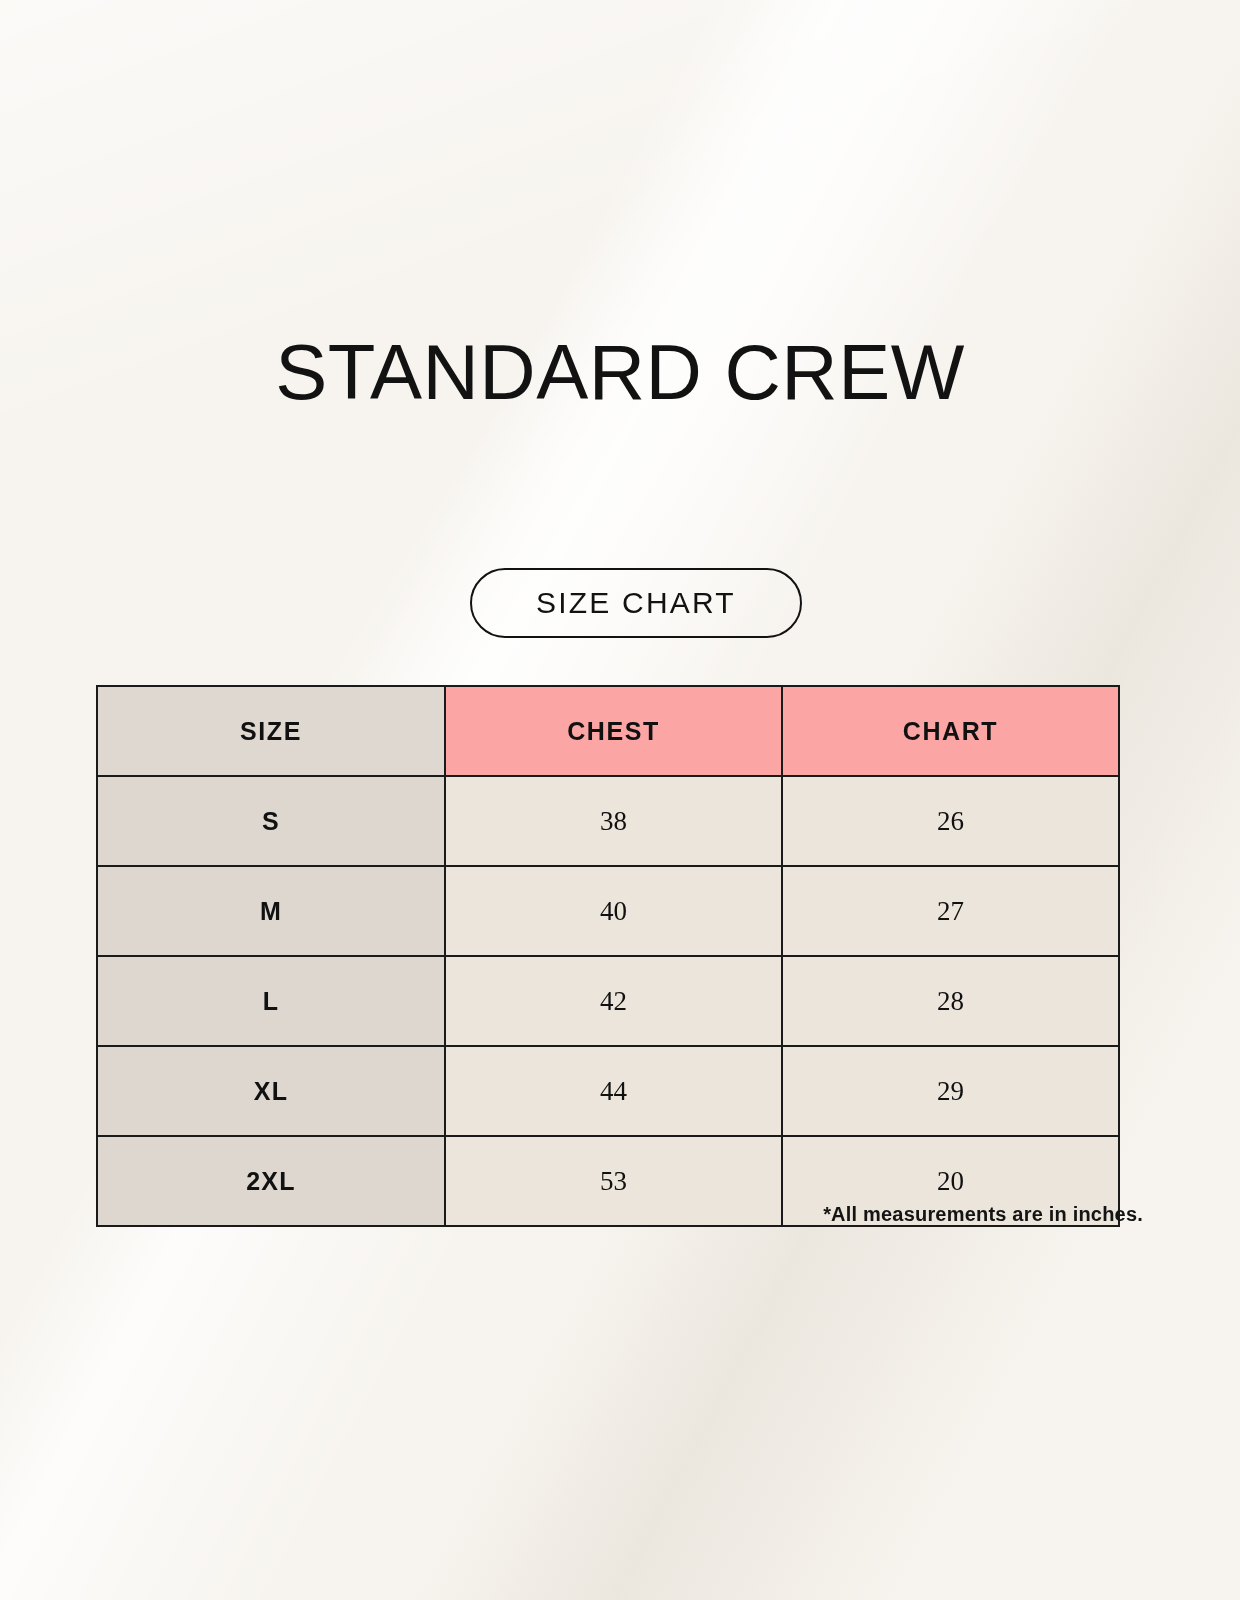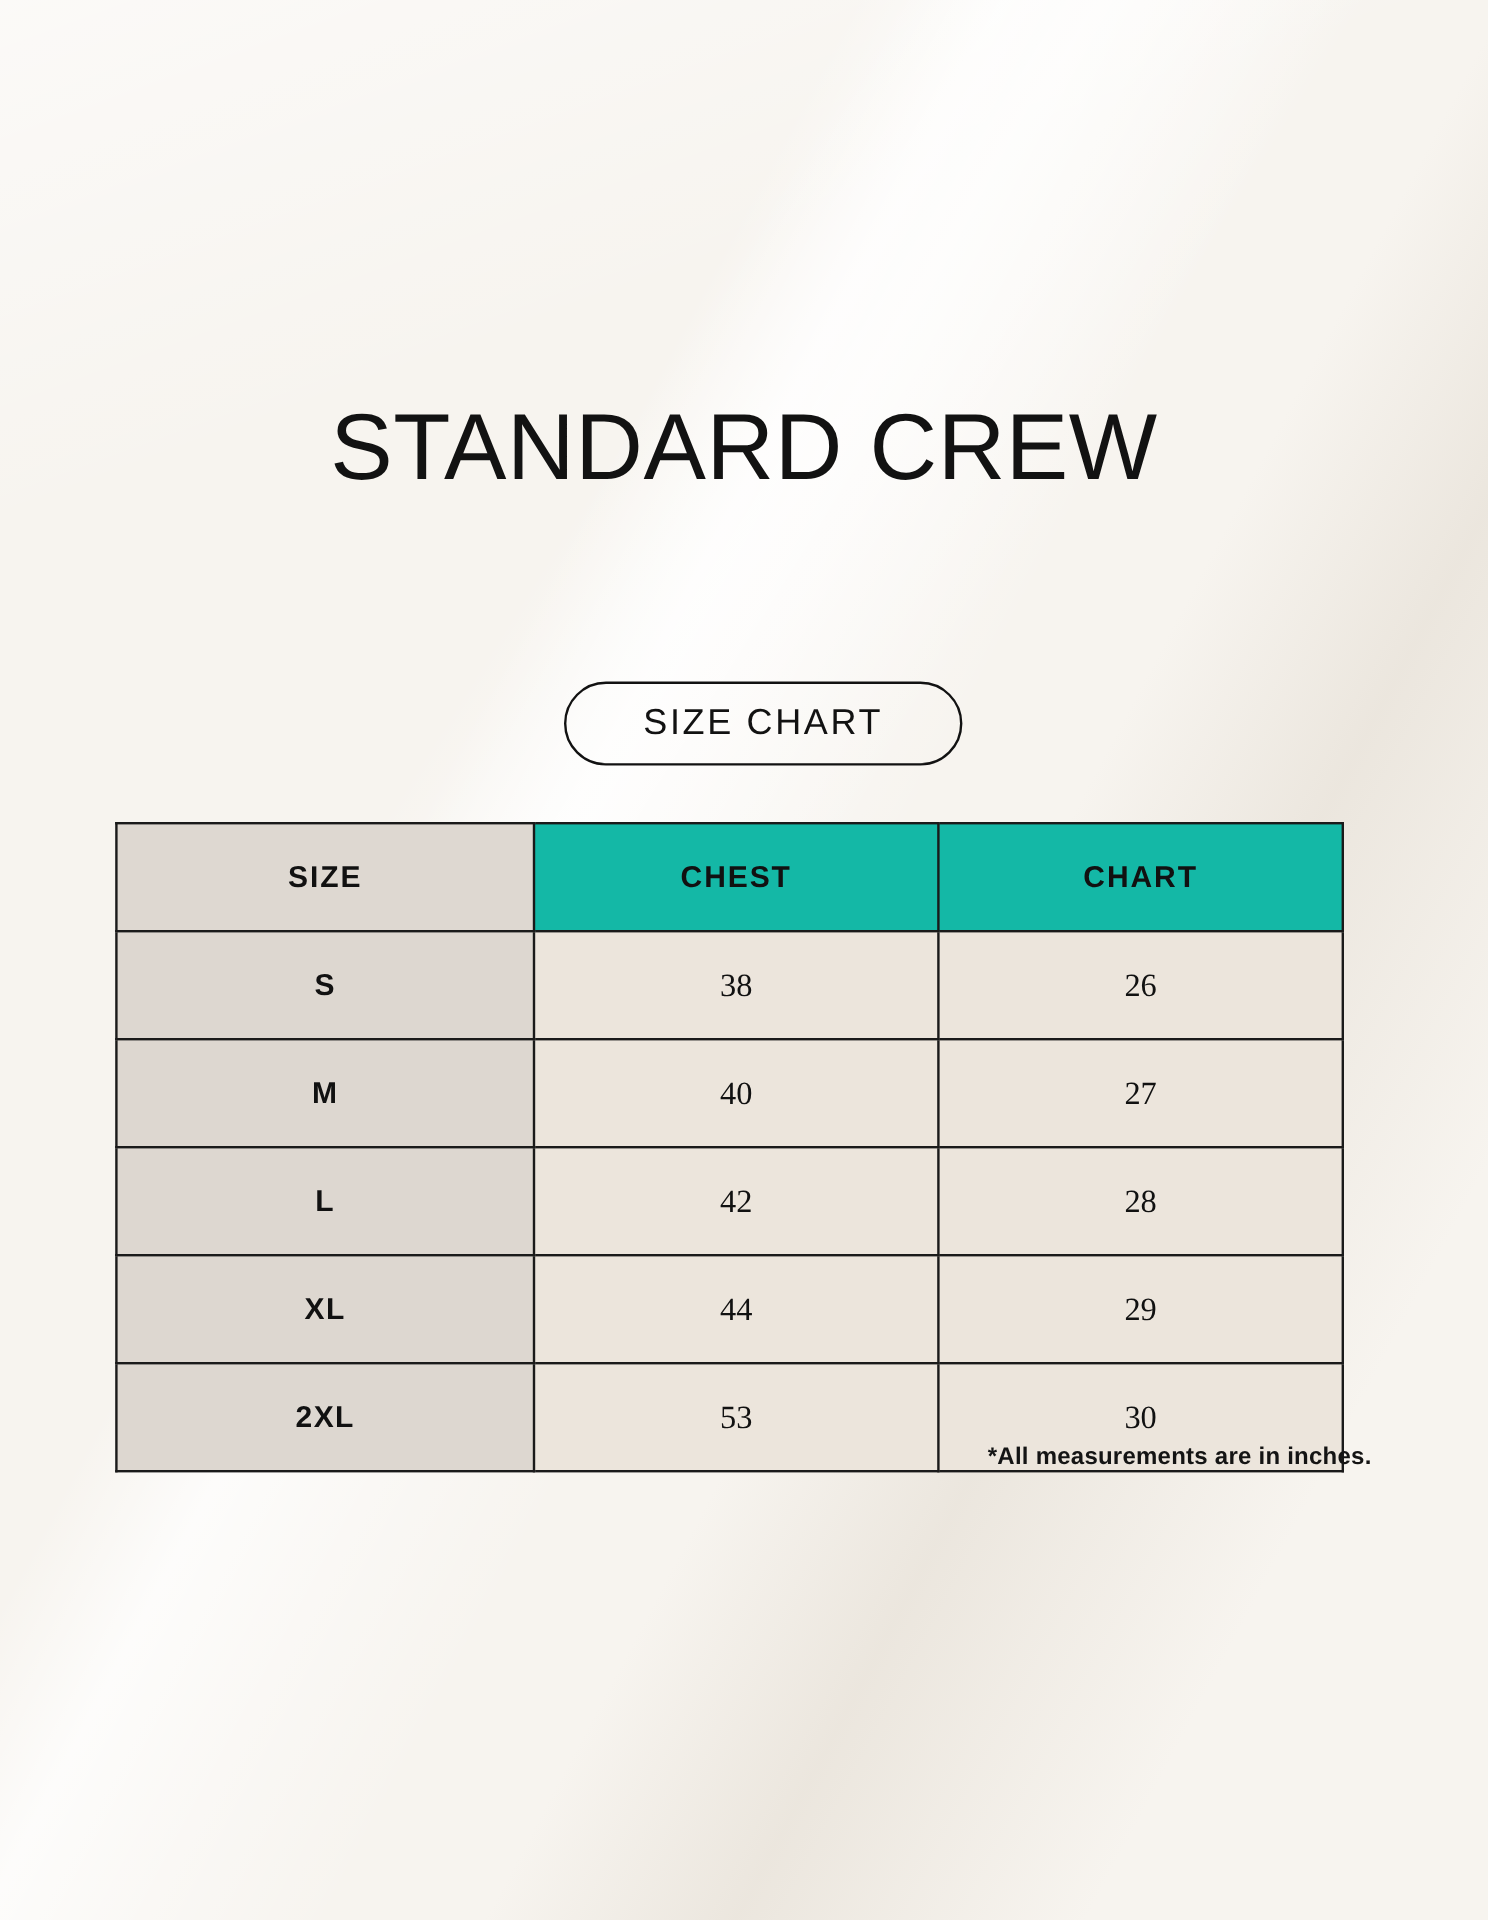--- a/index.html
+++ b/index.html
@@ -95,21 +95,21 @@
     height: 86px;
     text-align: center;
     vertical-align: middle;
   }
   table.size-table th {
     font-size: 25px;
     letter-spacing: 1.6px;
     font-weight: bold;
   }
   th.col-size { background: #ded8d1; width: 344px; }
-  th.col-meas { background: #14b8a6; }
+  th.col-meas { background: #fca5a5; }
   td.cell-size {
     background: #ddd7d0;
     font-size: 25px;
     font-weight: bold;
     letter-spacing: 1.2px;
   }
   td.cell-val {
     background: #ece5dc;
     font-size: 27px;
     font-weight: 400;
@@ -171,21 +171,21 @@
           <td class="cell-val">28</td>
         </tr>
         <tr>
           <td class="cell-size">XL</td>
           <td class="cell-val">44</td>
           <td class="cell-val">29</td>
         </tr>
         <tr>
           <td class="cell-size">2XL</td>
           <td class="cell-val">53</td>
-          <td class="cell-val">30</td>
+          <td class="cell-val">20</td>
         </tr>
       </tbody>
     </table>
   </div>
 
   <div class="footnote">*All measurements are in inches.</div>
 
 </div>
 
 </body></html>

